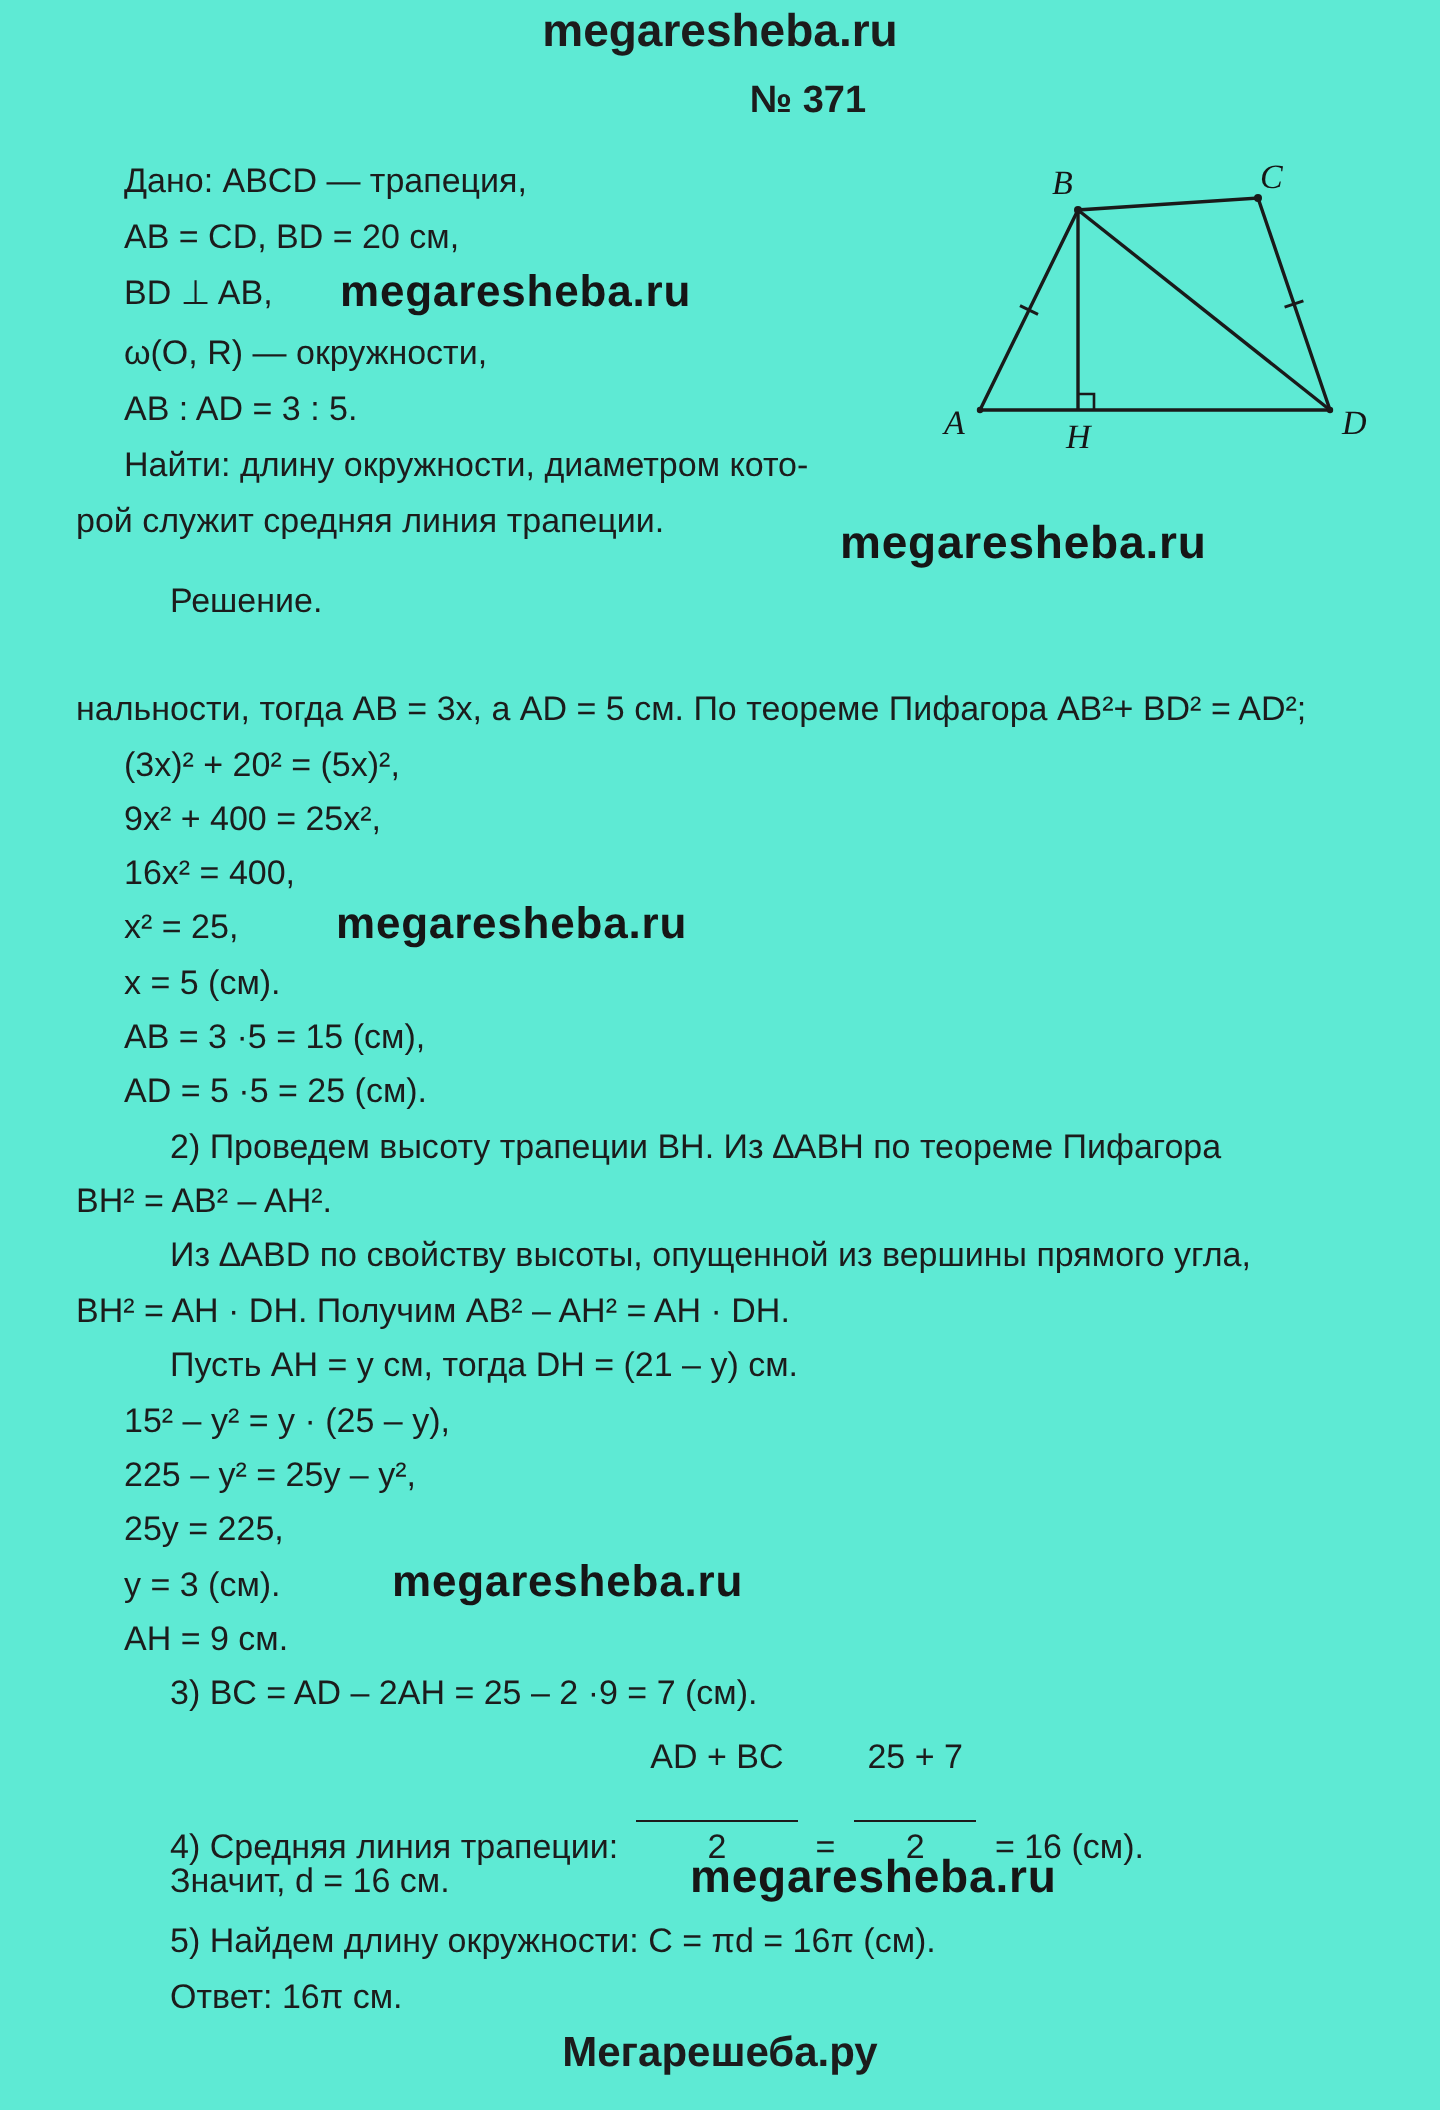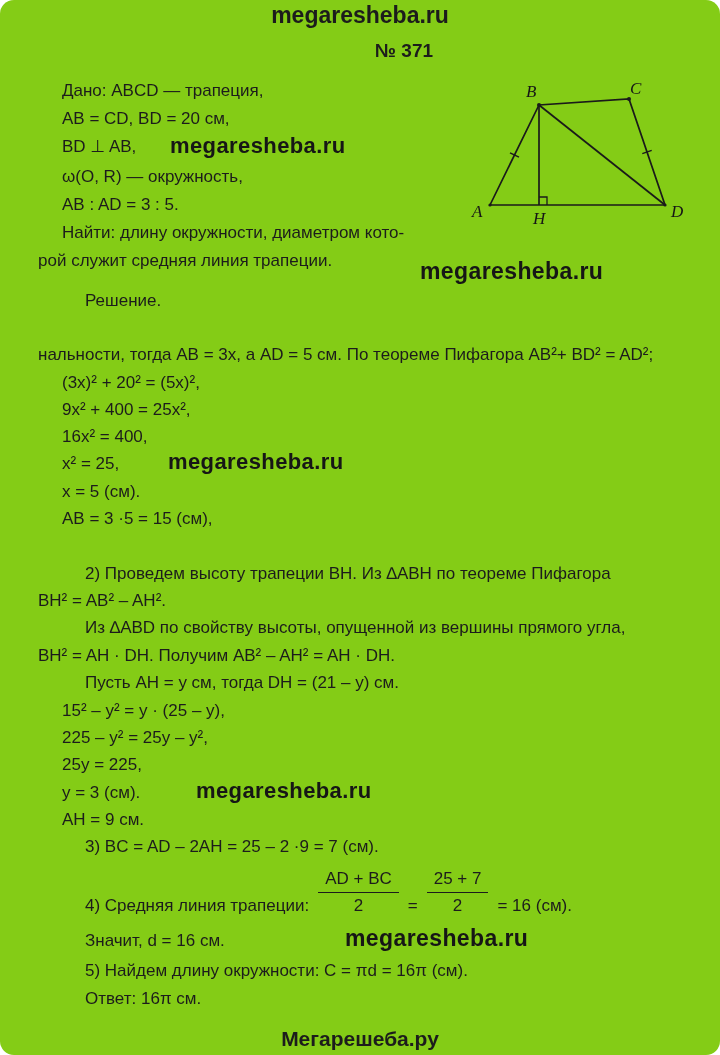--- a/index.html
+++ b/index.html
@@ -1,56 +1,55 @@
 <!DOCTYPE html>
 <html><head>
 <meta charset="utf-8">
 <style>
   * { margin:0; padding:0; box-sizing:border-box; }
   html,body { background:#ffffff; }
   .page {
     position:relative;
     width:720px;
     height:1055px;
-    background:#84cc16;
+    background:#5eead4;
     font-family:"Liberation Sans", sans-serif;
     color:#1c1c1c;
     overflow:hidden;
-    border-radius:14px;
   }
   .line {
     position:absolute;
     font-size:17px;
     line-height:22px;
     white-space:nowrap;
   }
   .it { }
   .center { left:0; width:720px; text-align:center; }
   .wm {
     position:absolute;
     font-weight:bold;
     font-size:22px;
     letter-spacing:0.4px;
     color:#161616;
     white-space:nowrap;
   }
   .wm-lg { font-size:23px; }
   .hdr { font-size:23px; font-weight:bold; }
   .num-title { font-size:19px; font-weight:bold;margin-left:44px; }
-  .footer { font-size:21px; font-weight:bold;margin-top:12px; }
+  .footer { font-size:21px; font-weight:bold; }
   .fracline { display:flex; align-items:flex-end; gap:9px; }
   .frac {
     display:inline-flex;
     flex-direction:column;
     text-align:center;
     font-size:17px;
   }
   .frac .fnum {
     border-bottom:1.6px solid #1c1c1c;
-    padding:0 7px 2px 7px;
+    padding:0 7px 20px 7px;
   }
   .frac .fden { padding-top:2px; }
   svg text {
     font-family:"Liberation Serif", serif;
     font-style:italic;
     font-size:17px;
     fill:#161616;
   }
 </style>
 </head>
@@ -58,21 +57,21 @@
 
 <div class="page">
 
   <div class="line center hdr" style="top:4px">megaresheba.ru</div>
   <div class="line center num-title" style="top:40px">№ 371</div>
 
   <div class="line" style="top:80px;left:62px"><span class="it">Дано</span><span>: ABCD — трапеция,</span></div>
   <div class="line" style="top:108px;left:62px">AB = CD, BD = 20 см,</div>
   <div class="line" style="top:136px;left:62px">BD ⊥ AB,</div>
   <div class="wm" style="top:133px;left:170px">megaresheba.ru</div>
-  <div class="line" style="top:166px;left:62px">ω(O, R) — окружность,</div>
+  <div class="line" style="top:166px;left:62px">ω(O, R) — окружности,</div>
   <div class="line" style="top:194px;left:62px">AB : AD = 3 : 5.</div>
   <div class="line" style="top:222px;left:62px"><span class="it">Найти</span><span>: длину окружности, диаметром кото-</span></div>
   <div class="line" style="top:250px;left:38px">рой служит средняя линия трапеции.</div>
   <div class="wm wm-lg" style="top:258px;left:420px">megaresheba.ru</div>
 
   <svg style="position:absolute;left:468px;top:80px" width="240" height="160" viewBox="0 0 240 160">
 
     <polygon points="22,125 71,25 161,19 197,125" fill="none" stroke="#1a1a1a" stroke-width="1.7"></polygon>
 
     <line x1="71" y1="25" x2="197" y2="125" stroke="#1a1a1a" stroke-width="1.7"></line>
@@ -100,20 +99,21 @@
   <div class="line it" style="top:290px;left:85px">Решение.</div>
 
   <div class="line" style="top:344px;left:38px">нальности, тогда AB = 3x, а AD = 5 см. По теореме Пифагора AB²+ BD² = AD²;</div>
   <div class="line" style="top:372px;left:62px">(3x)² + 20² = (5x)²,</div>
   <div class="line" style="top:399px;left:62px">9x² + 400 = 25x²,</div>
   <div class="line" style="top:426px;left:62px">16x² = 400,</div>
   <div class="line" style="top:453px;left:62px">x² = 25,</div>
   <div class="wm" style="top:449px;left:168px">megaresheba.ru</div>
   <div class="line" style="top:481px;left:62px">x = 5 (см).</div>
   <div class="line" style="top:508px;left:62px">AB = 3 ·5 = 15 (см),</div>
+  <div class="line" style="top:535px;left:62px">AD = 5 ·5 = 25 (см).</div>
 
   <div class="line" style="top:563px;left:85px">2) Проведем высоту трапеции BH. Из ∆ABH по теореме Пифагора</div>
   <div class="line" style="top:590px;left:38px">BH² = AB² – AH².</div>
   <div class="line" style="top:617px;left:85px">Из ∆ABD по свойству высоты, опущенной из вершины прямого угла,</div>
   <div class="line" style="top:645px;left:38px">BH² = AH · DH. Получим AB² – AH² = AH · DH.</div>
   <div class="line" style="top:672px;left:85px">Пусть AH = y см, тогда DH = (21 – y) см.</div>
   <div class="line" style="top:700px;left:62px">15² – y² = y · (25 – y),</div>
   <div class="line" style="top:727px;left:62px">225 – y² = 25y – y²,</div>
   <div class="line" style="top:754px;left:62px">25y = 225,</div>
   <div class="line" style="top:782px;left:62px">y = 3 (см).</div>

